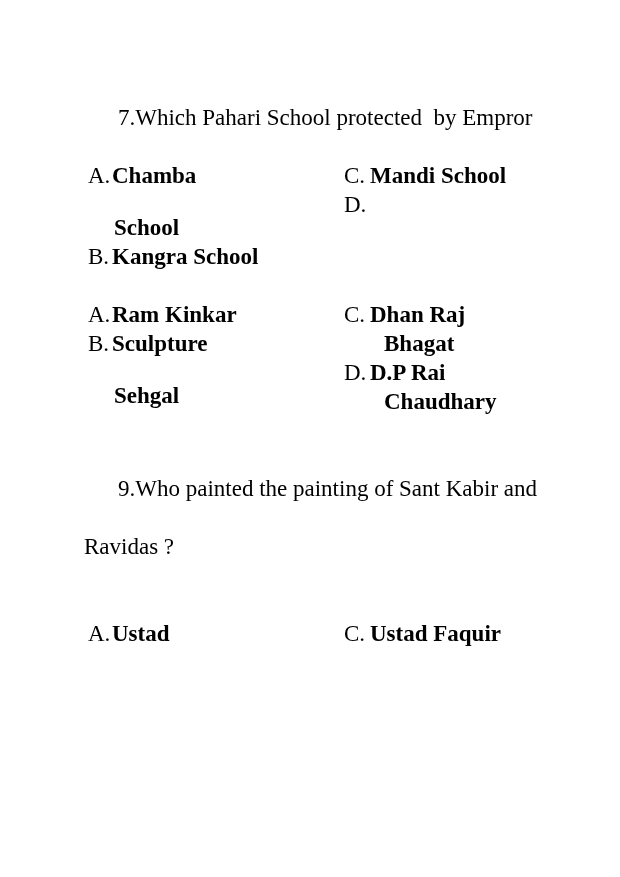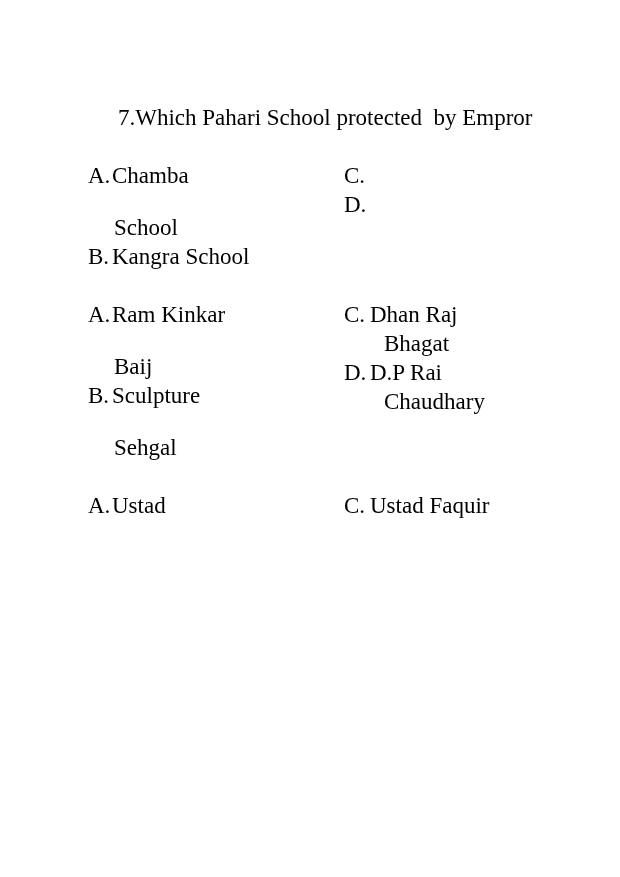--- a/index.html
+++ b/index.html
@@ -66,20 +66,21 @@
     display: flex;
     align-items: baseline;
   }
   .optlabel {
     flex: 0 0 auto;
     white-space: pre;
   }
   .opttext {
     flex: 1 1 auto;
     white-space: pre-wrap;
+    font-weight: bold;
   }
   .opt-left .optlabel { width: 24px; }
   .opt-left .opttext  { text-indent: 0; }
   .opt-left .opttext .wrap {
     display: block;
     padding-left: 2px;
     margin-top: 23px;
   }
   .opt-right .optlabel { width: 26px; }
   .opt-right .opttext .wrap {
@@ -106,37 +107,38 @@
               <span class="opttext"><span>Chamba</span><span class="wrap">School</span></span>
             </div>
             <div class="opt opt-left">
               <span class="optlabel">B.</span>
               <span class="opttext">Kangra School</span>
             </div>
           </div>
           <div class="col col-right">
             <div class="opt opt-right">
               <span class="optlabel">C.</span>
+              <span class="opttext">Mandi School</span>
             </div>
             <div class="opt opt-right">
               <span class="optlabel">D.</span>
             </div>
           </div>
         </div>
       </div>
     </div>
 
     <div class="qblock spaced">
 
       <div class="options">
         <div class="optrow">
           <div class="col col-left">
             <div class="opt opt-left">
               <span class="optlabel">A.</span>
-              <span class="opttext"><span>Ram Kinkar</span><span class="wrap">Baij</span></span>
+              <span class="opttext"><span>Ram Kinkar</span></span>
             </div>
             <div class="opt opt-left">
               <span class="optlabel">B.</span>
               <span class="opttext"><span>Sculpture</span><span class="wrap">Sehgal</span></span>
             </div>
           </div>
           <div class="col col-right">
             <div class="opt opt-right">
               <span class="optlabel">C.</span>
               <span class="opttext"><span>Dhan Raj</span><span class="wrap">Bhagat</span></span>
@@ -144,20 +146,24 @@
             <div class="opt opt-right">
               <span class="optlabel">D.</span>
               <span class="opttext"><span>D.P Rai</span><span class="wrap">Chaudhary</span></span>
             </div>
           </div>
         </div>
       </div>
     </div>
 
     <div class="qblock spaced">
+      <div class="qstem">
+        <span>9.</span><span>Who painted the painting of Sant Kabir and</span>
+        <span class="stem-line-2">Ravidas ?</span>
+      </div>
 
       <div class="options">
         <div class="optrow">
           <div class="col col-left">
             <div class="opt opt-left">
               <span class="optlabel">A.</span>
               <span class="opttext"><span>Ustad</span></span>
             </div>
 
           </div>

